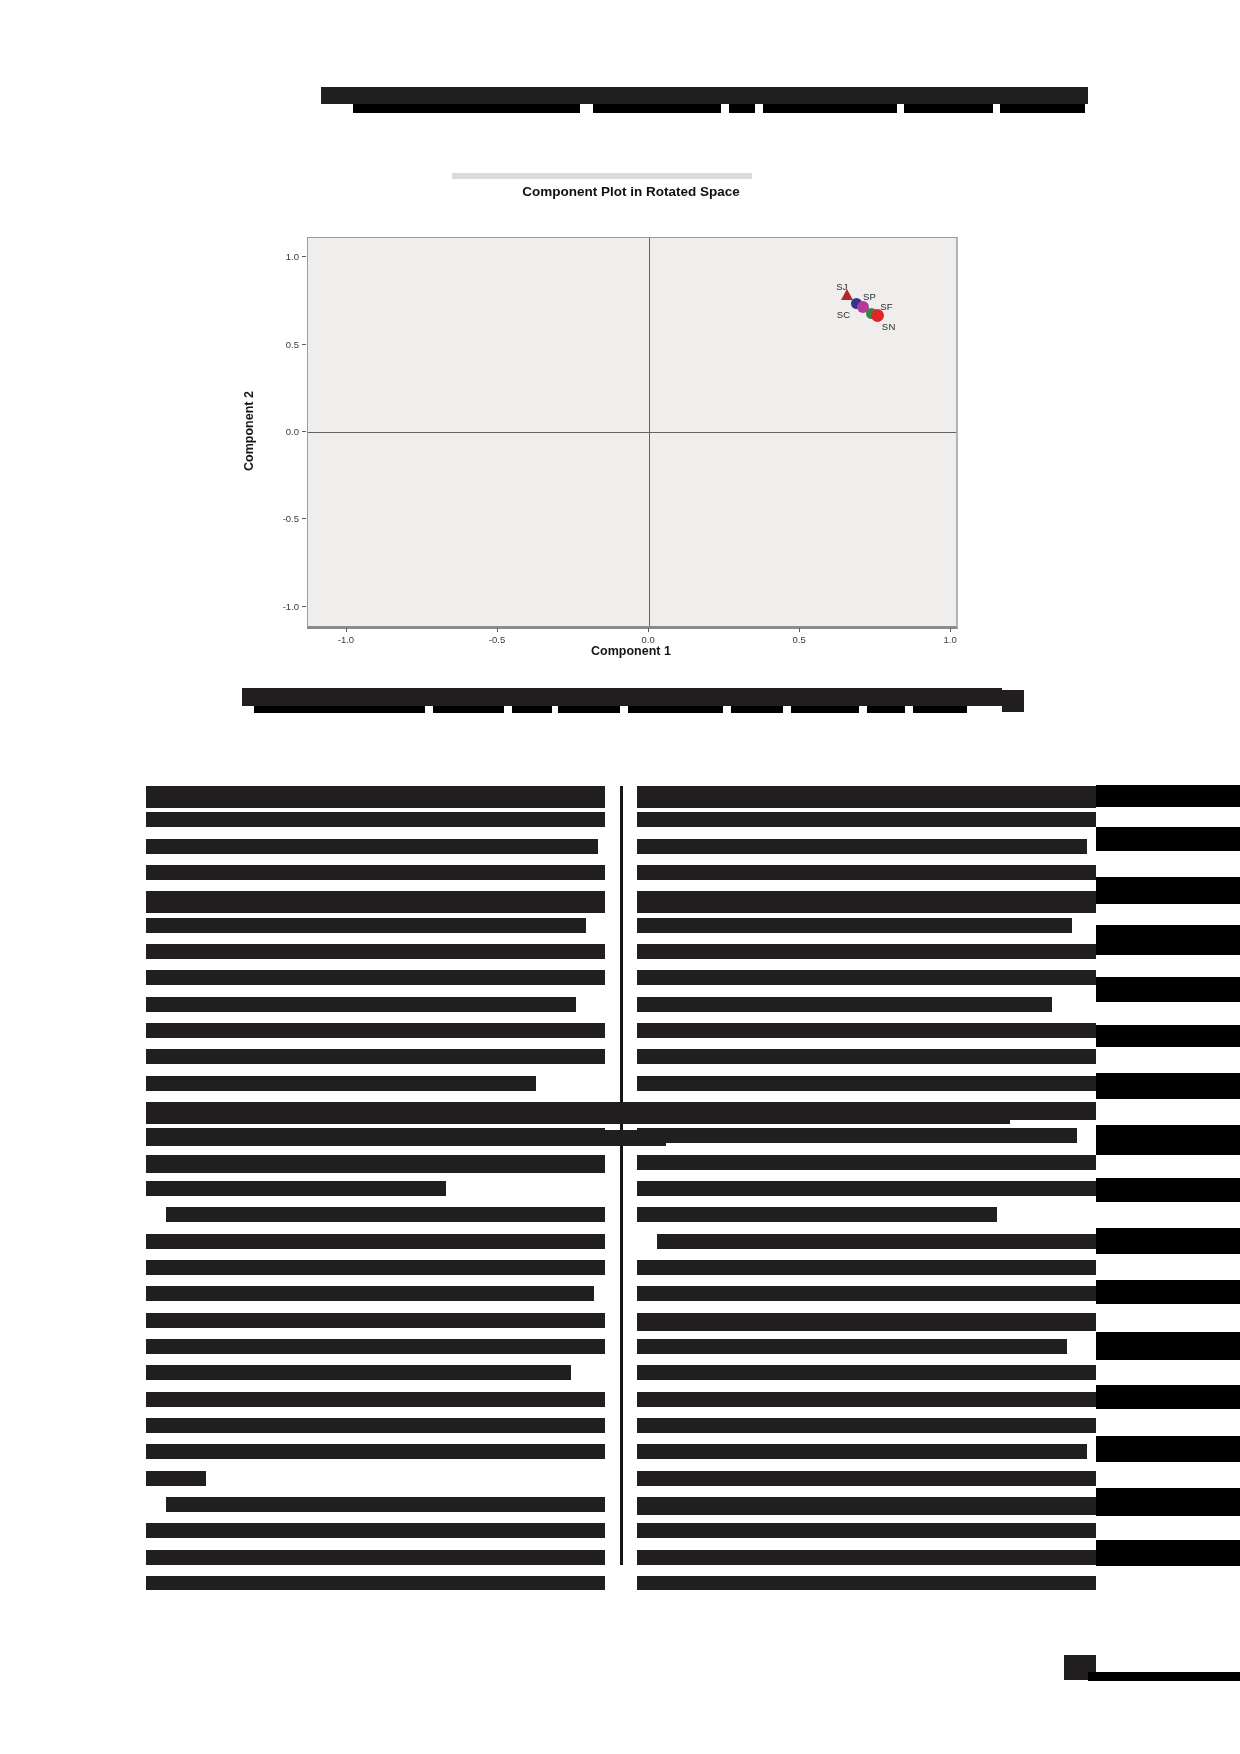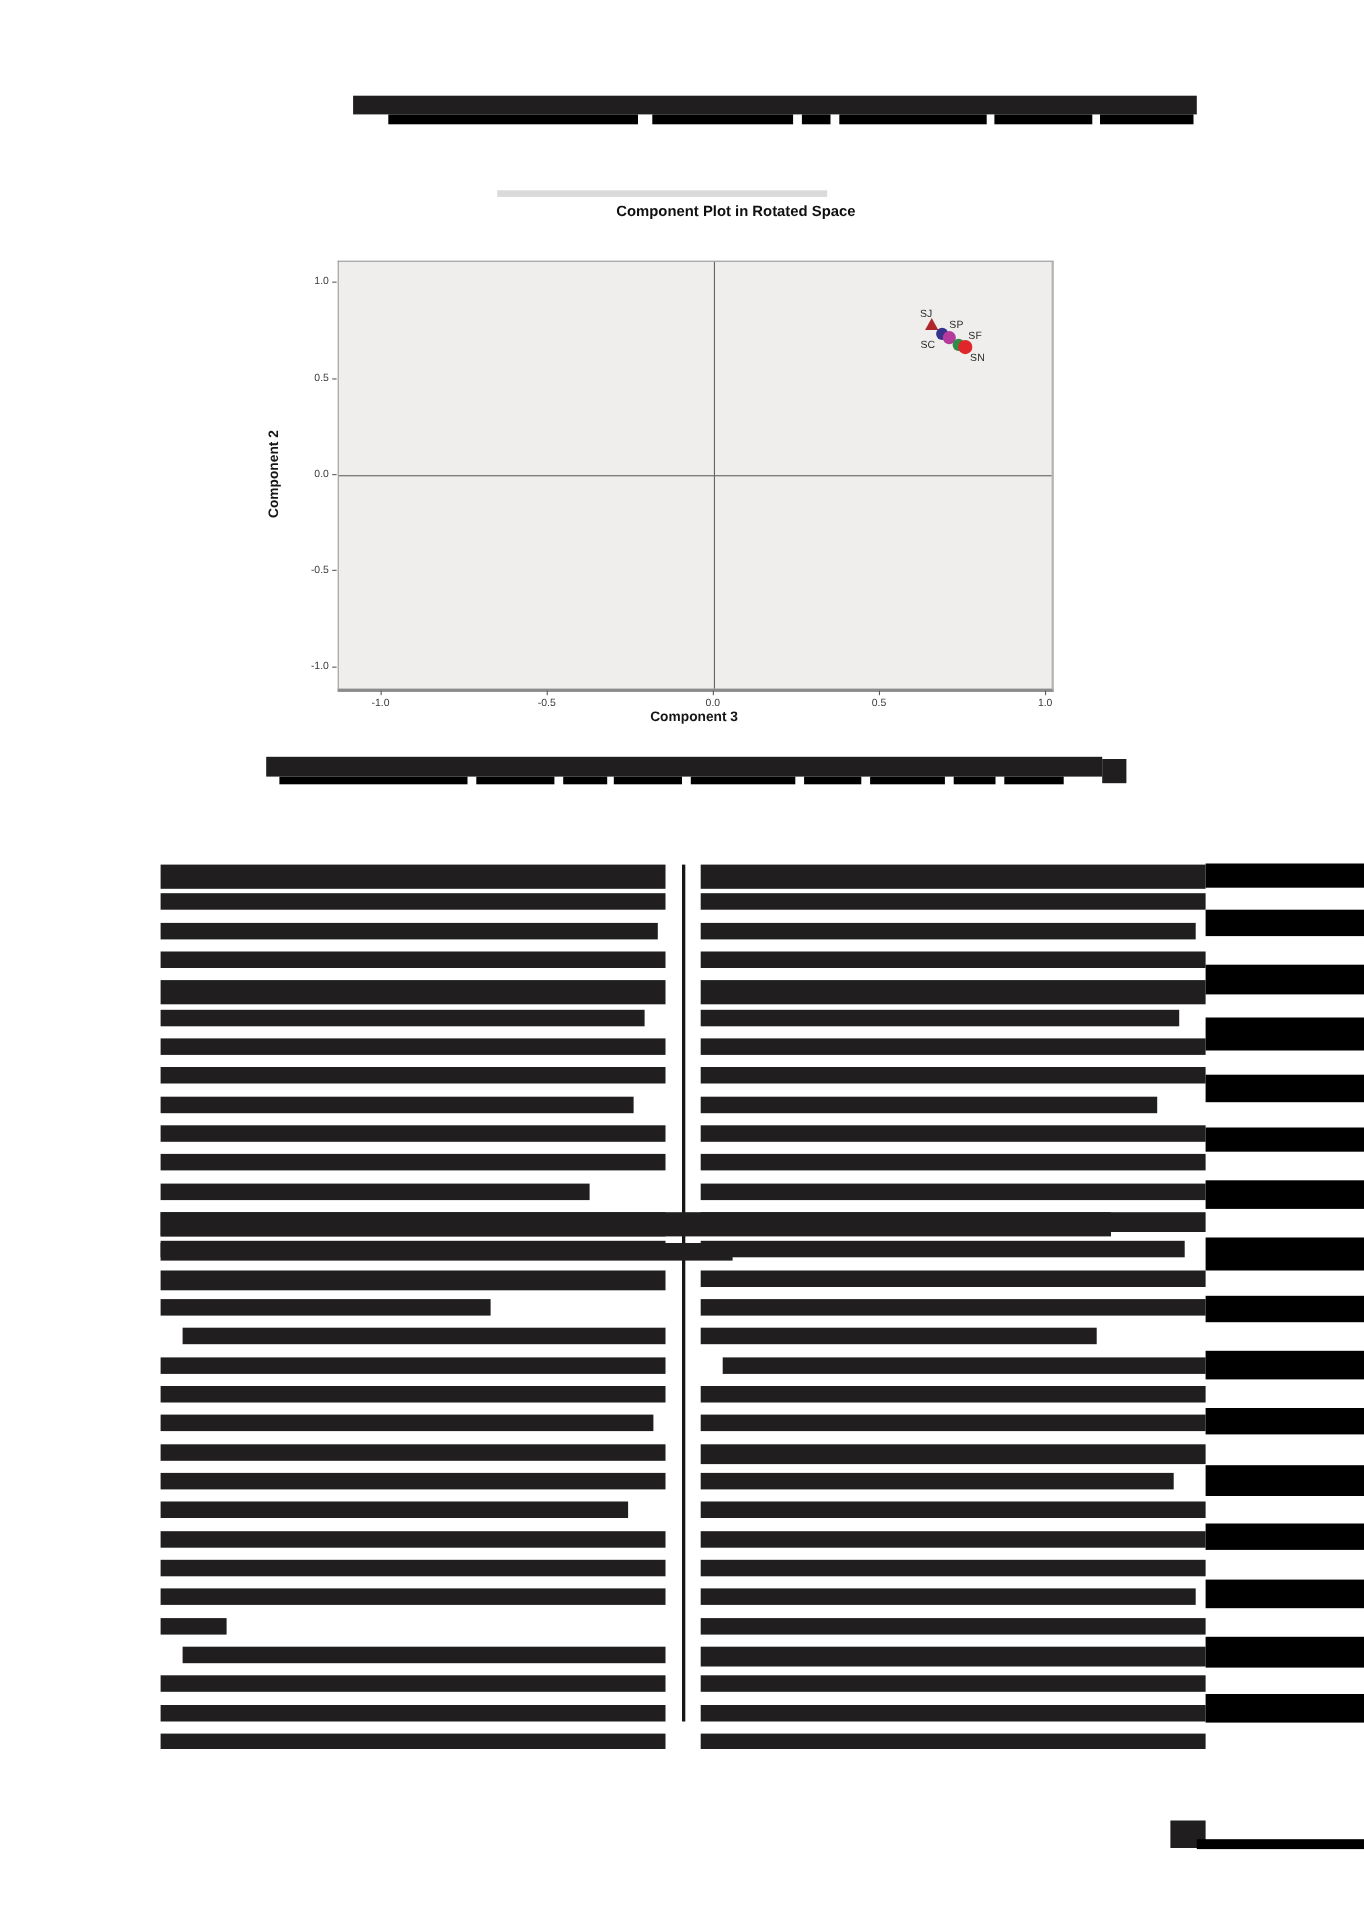--- a/index.html
+++ b/index.html
@@ -4,21 +4,21 @@
 <style>
   html,body{margin:0;padding:0;background:#e8e8e8;}
   .page{position:relative;width:1240px;height:1754px;margin:0 auto;background:#ffffff;
         font-family:"Liberation Sans", sans-serif;overflow:hidden;}
   .layer{position:absolute;inset:0;}
   .rect{position:absolute;}
   .plot{position:absolute;left:307px;top:237px;width:648px;height:388px;background:#efeeec;
         border:1px solid #9c9c9c;border-bottom:3px solid #8b8b8b;border-right:2px solid #b3b3b3;
         box-sizing:content-box;}
   .chart-title{position:absolute;left:631px;top:184px;transform:translate(-50%,0);
-        font-weight:bold;font-size:13.5px;color:#101010;white-space:nowrap;margin-left:38px;}
+        font-weight:bold;font-size:13.5px;color:#101010;white-space:nowrap;}
   .axis-label-x{position:absolute;left:631px;top:644px;transform:translate(-50%,0);
         font-weight:bold;font-size:12.5px;color:#161616;white-space:nowrap;}
   .axis-label-y{position:absolute;left:249px;top:431px;
         transform:translate(-50%,-50%) rotate(-90deg);font-weight:bold;font-size:12.5px;
         color:#161616;white-space:nowrap;}
   .refline-v{position:absolute;top:0;width:1px;background:#636363;}
   .refline-h{position:absolute;left:0;height:1px;background:#636363;}
   .tick-x{position:absolute;width:1px;height:4px;background:#5a5a5a;}
   .tick-y{position:absolute;width:4px;height:1px;background:#5a5a5a;}
   .tick-label-x{position:absolute;font-size:9.5px;color:#3a3a3a;transform:translate(-50%,0);}
@@ -169,16 +169,16 @@
         <div class="pt-label" style="left: 842px; top: 286.302px;">SJ</div>
         <div class="circle" style="left: 851.016px; top: 297.799px; width: 11px; height: 11px; background: rgb(55, 51, 140);"></div>
         <div class="pt-label" style="left: 869.516px; top: 296.299px;">SP</div>
         <div class="circle" style="left: 856.558px; top: 300.798px; width: 12px; height: 12px; background: rgb(180, 58, 156);"></div>
         <div class="pt-label" style="left: 843.558px; top: 313.798px;">SC</div>
         <div class="circle" style="left: 866.121px; top: 308.295px; width: 11px; height: 11px; background: rgb(47, 139, 69);"></div>
         <div class="pt-label" style="left: 886.621px; top: 305.795px;">SF</div>
         <div class="circle" style="left: 871.163px; top: 309.045px; width: 13px; height: 13px; background: rgb(225, 38, 43);"></div>
         <div class="pt-label" style="left: 888.663px; top: 325.545px;">SN</div>
       </div>
-    <div class="axis-label-x">Component 3</div>
+    <div class="axis-label-x">Component 1</div>
     <div class="axis-label-y">Component 2</div>
   </div>
 </div>
 
 </body></html>

